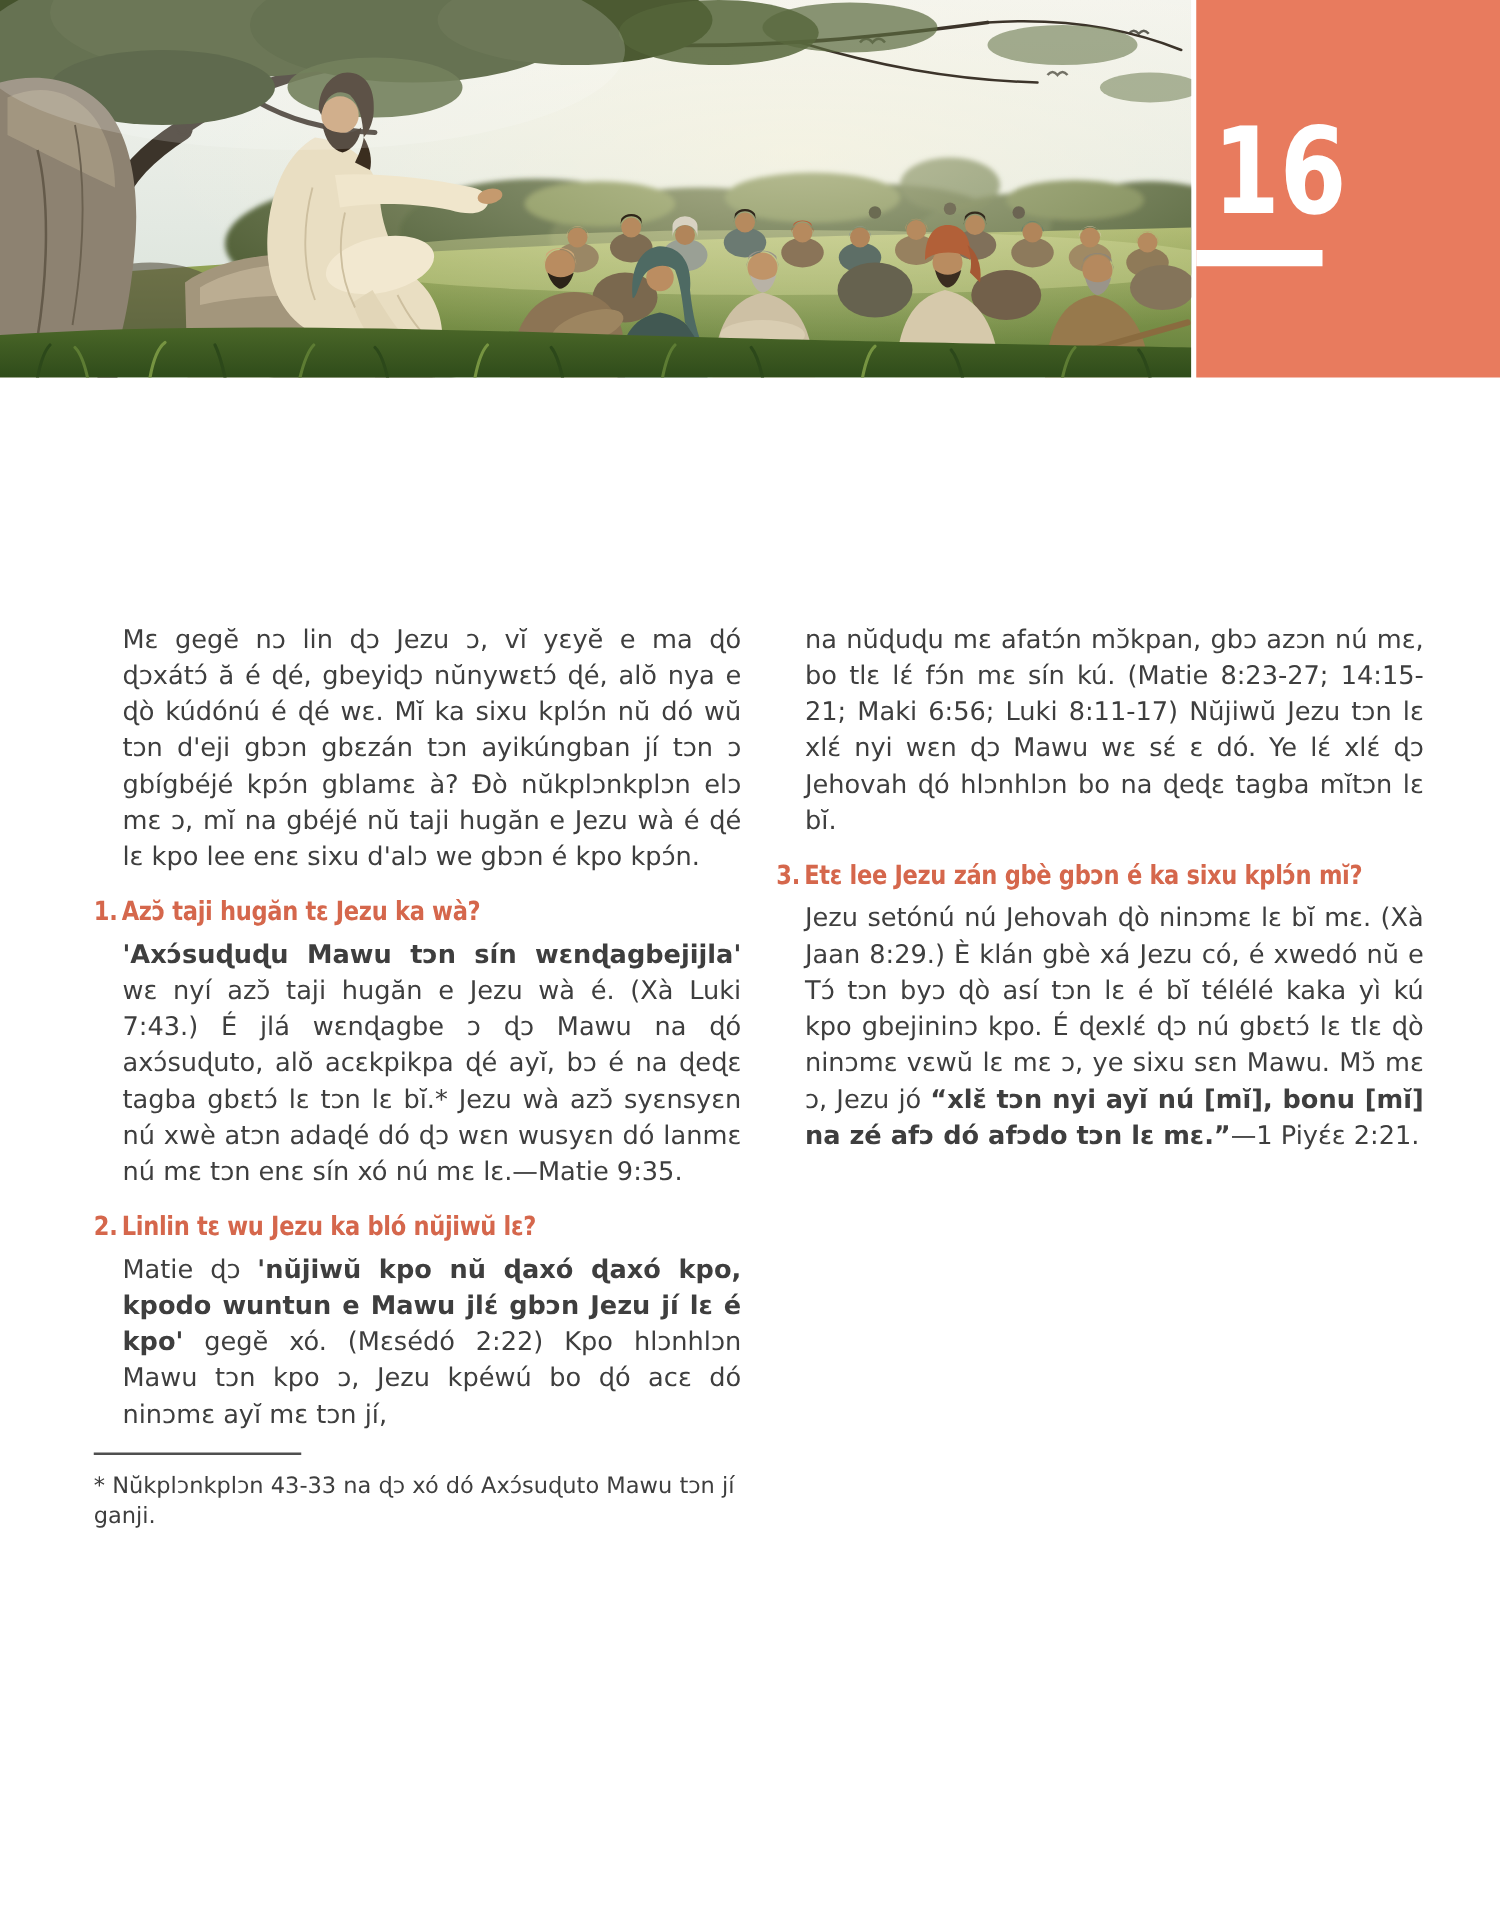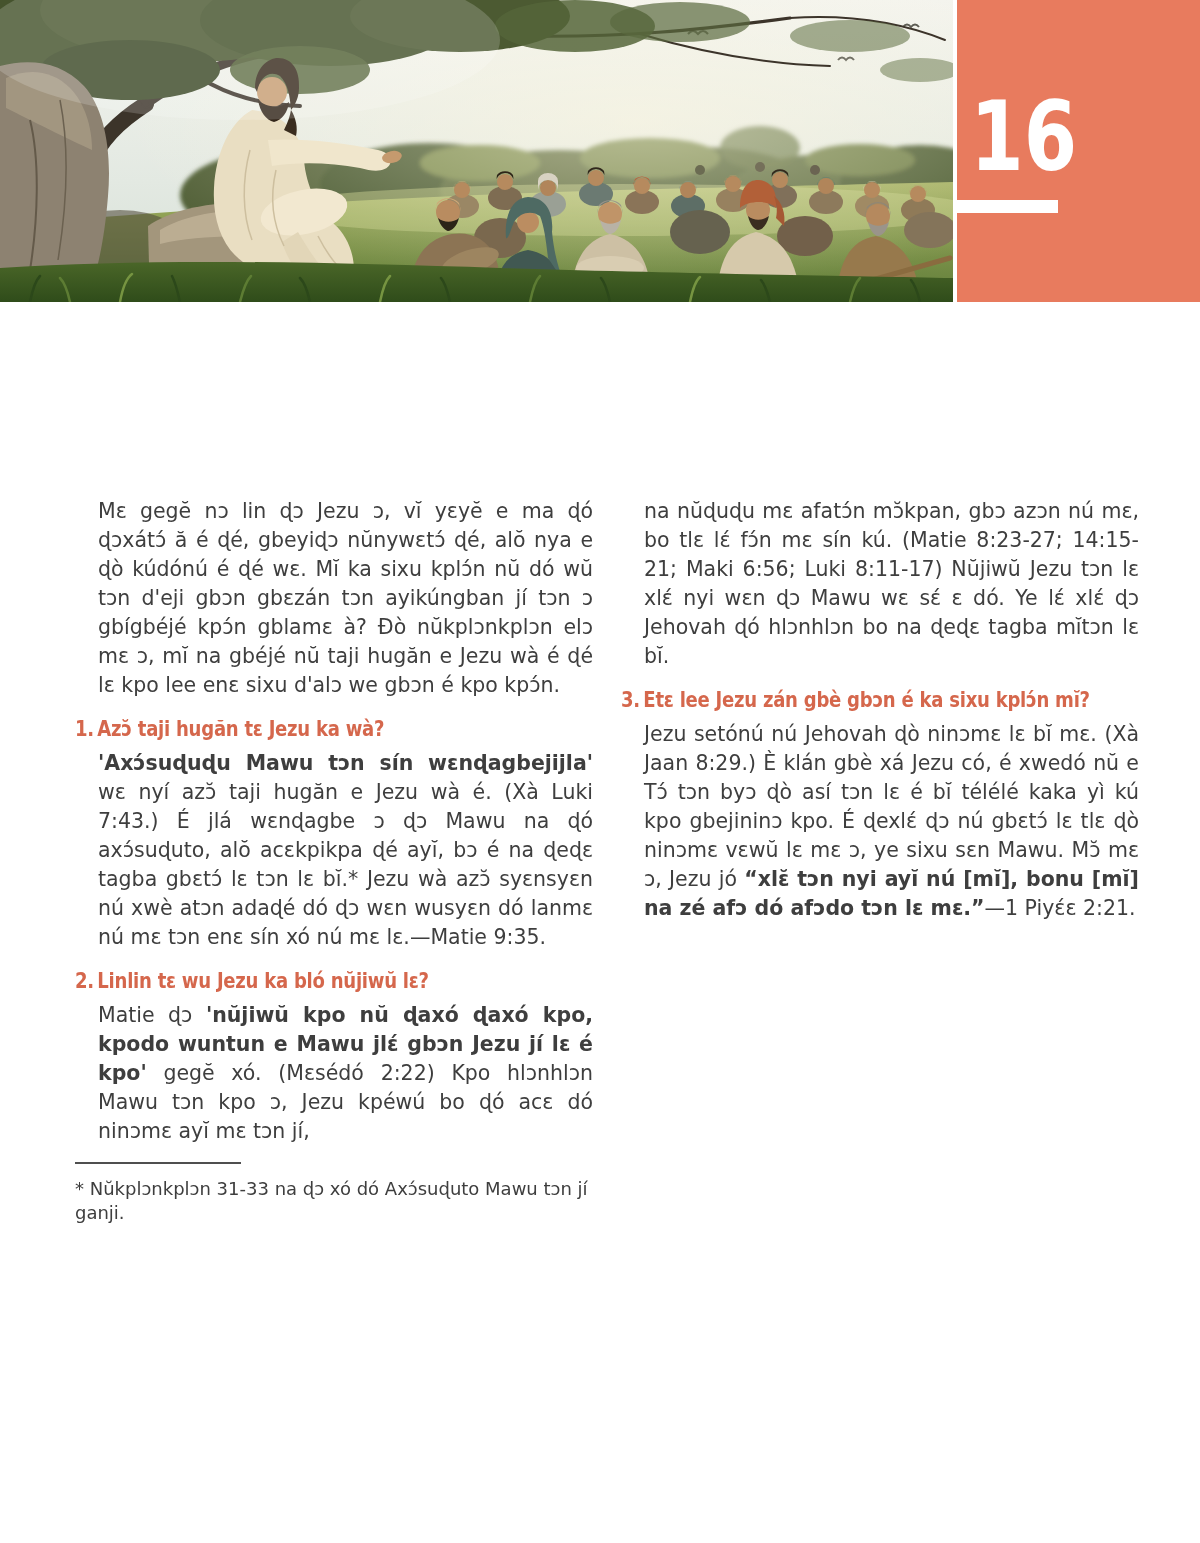--- a/index.html
+++ b/index.html
@@ -270,21 +270,21 @@
       <p class="para"><span>Mɛ gegĕ nɔ lin ɖɔ Jezu ɔ, vĭ yɛyĕ e ma ɖó ɖɔxátɔ́ ă é ɖé, gbeyiɖɔ nŭnywɛtɔ́ ɖé, alŏ nya e ɖò kúdónú é ɖé wɛ. Mĭ ka sixu kplɔ́n nŭ dó wŭ tɔn d'eji gbɔn gbɛzán tɔn ayikúngban jí tɔn ɔ gbígbéjé kpɔ́n gblamɛ à? Ɖò nŭkplɔnkplɔn elɔ mɛ ɔ, mĭ na gbéjé nŭ taji hugăn e Jezu wà é ɖé lɛ kpo lee enɛ sixu d'alɔ we gbɔn é kpo kpɔ́n.</span></p>
 
       <div class="sec-h"><span class="sec-num">1.</span><span>Azɔ̆ taji hugăn tɛ Jezu ka wà?</span></div>
       <p class="para"><span class="b">'Axɔ́suɖuɖu Mawu tɔn sín wɛnɖagbejijla'</span><span> wɛ nyí azɔ̆ taji hugăn e Jezu wà é. (Xà Luki 7:43.) É jlá wɛnɖagbe ɔ ɖɔ Mawu na ɖó axɔ́suɖuto, alŏ acɛkpikpa ɖé ayĭ, bɔ é na ɖeɖɛ tagba gbɛtɔ́ lɛ tɔn lɛ bĭ.* Jezu wà azɔ̆ syɛnsyɛn nú xwè atɔn adaɖé dó ɖɔ wɛn wusyɛn dó lanmɛ nú mɛ tɔn enɛ sín xó nú mɛ lɛ.—Matie 9:35.</span></p>
 
       <div class="sec-h"><span class="sec-num">2.</span><span>Linlin tɛ wu Jezu ka bló nŭjiwŭ lɛ?</span></div>
       <p class="para"><span>Matie ɖɔ </span><span class="b">'nŭjiwŭ kpo nŭ ɖaxó ɖaxó kpo, kpodo wuntun e Mawu jlɛ́ gbɔn Jezu jí lɛ é kpo'</span><span> gegĕ xó. (Mɛsédó 2:22) Kpo hlɔnhlɔn Mawu tɔn kpo ɔ, Jezu kpéwú bo ɖó acɛ dó ninɔmɛ ayĭ mɛ tɔn jí,</span></p>
 
       <div class="footnote-block">
         <div class="fn-rule"></div>
-        <div class="fn-text">* Nŭkplɔnkplɔn 31-33 na ɖɔ xó dó Axɔ́suɖuto Mawu tɔn jí ganji.</div>
+        <div class="fn-text">* Nŭkplɔnkplɔn 43-33 na ɖɔ xó dó Axɔ́suɖuto Mawu tɔn jí ganji.</div>
       </div>
     </div>
 
     <div class="col">
       <p class="para"><span>na nŭɖuɖu mɛ afatɔ́n mɔ̆kpan, gbɔ azɔn nú mɛ, bo tlɛ lɛ́ fɔ́n mɛ sín kú. (Matie 8:23-27; 14:15-21; Maki 6:56; Luki 8:11-17) Nŭjiwŭ Jezu tɔn lɛ xlɛ́ nyi wɛn ɖɔ Mawu wɛ sɛ́ ɛ dó. Ye lɛ́ xlɛ́ ɖɔ Jehovah ɖó hlɔnhlɔn bo na ɖeɖɛ tagba mĭtɔn lɛ bĭ.</span></p>
 
       <div class="sec-h"><span class="sec-num">3.</span><span>Etɛ lee Jezu zán gbè gbɔn é ka sixu kplɔ́n mĭ?</span></div>
       <p class="para"><span>Jezu setónú nú Jehovah ɖò ninɔmɛ lɛ bĭ mɛ. (Xà Jaan 8:29.) È klán gbè xá Jezu có, é xwedó nŭ e Tɔ́ tɔn byɔ ɖò así tɔn lɛ é bĭ télélé kaka yì kú kpo gbejininɔ kpo. É ɖexlɛ́ ɖɔ nú gbɛtɔ́ lɛ tlɛ ɖò ninɔmɛ vɛwŭ lɛ mɛ ɔ, ye sixu sɛn Mawu. Mɔ̆ mɛ ɔ, Jezu jó </span><span class="b">“xlɛ̆ tɔn nyi ayĭ nú [mĭ], bonu [mĭ] na zé afɔ dó afɔdo tɔn lɛ mɛ.”</span><span>—1 Piyɛ́ɛ 2:21.</span></p>
     </div>
 

